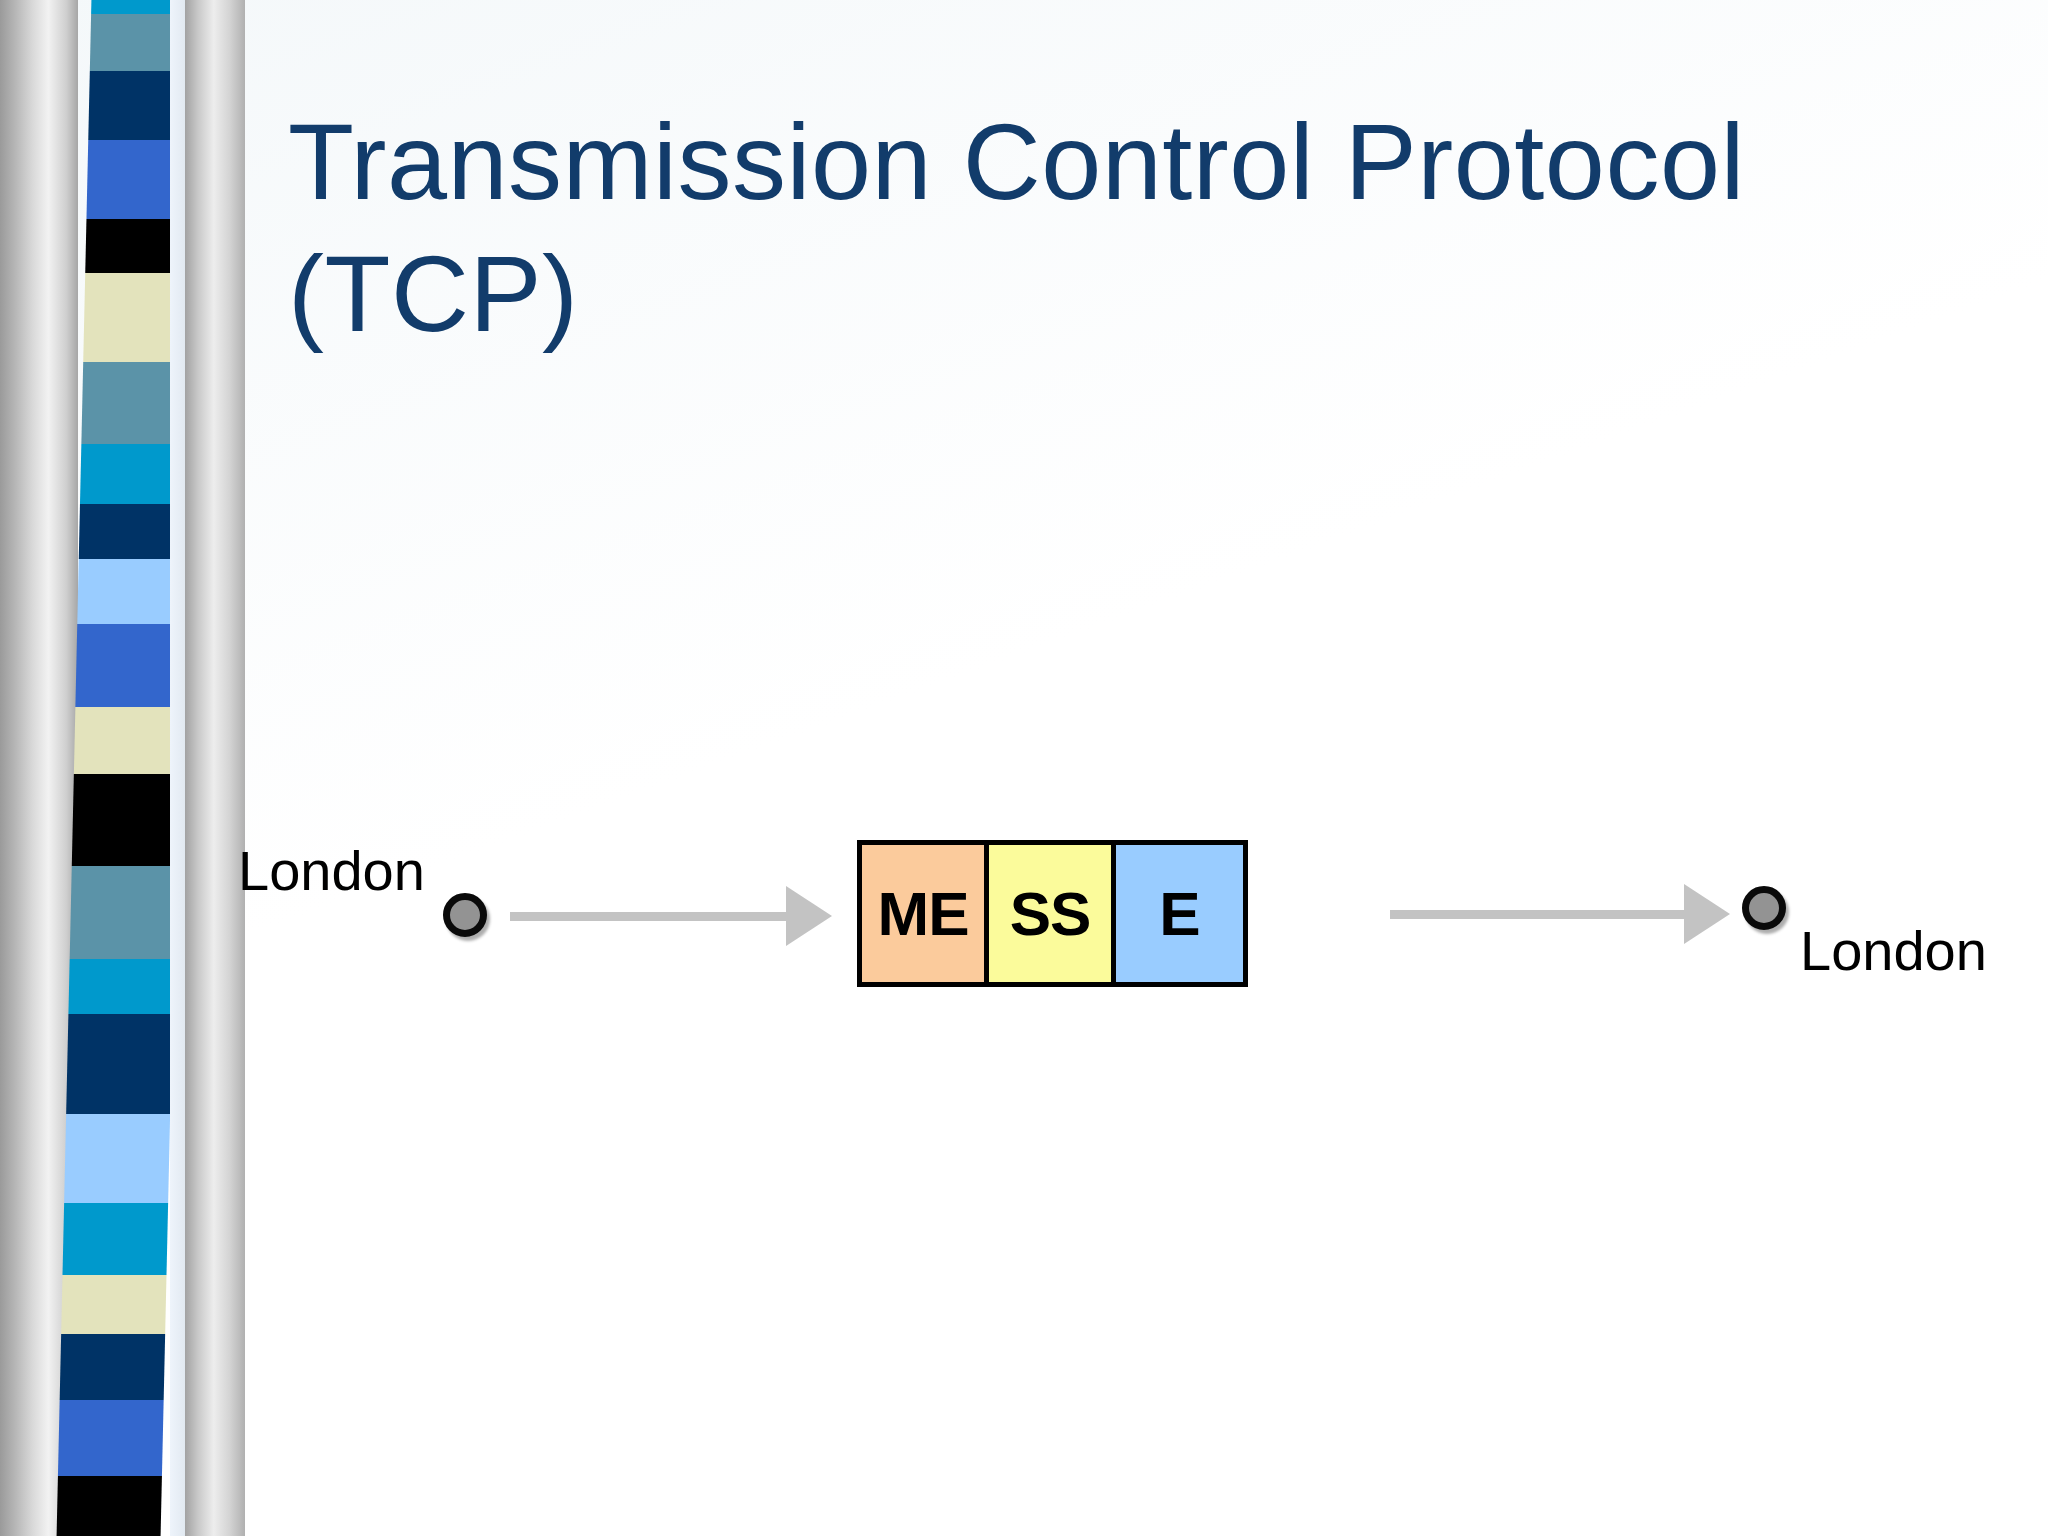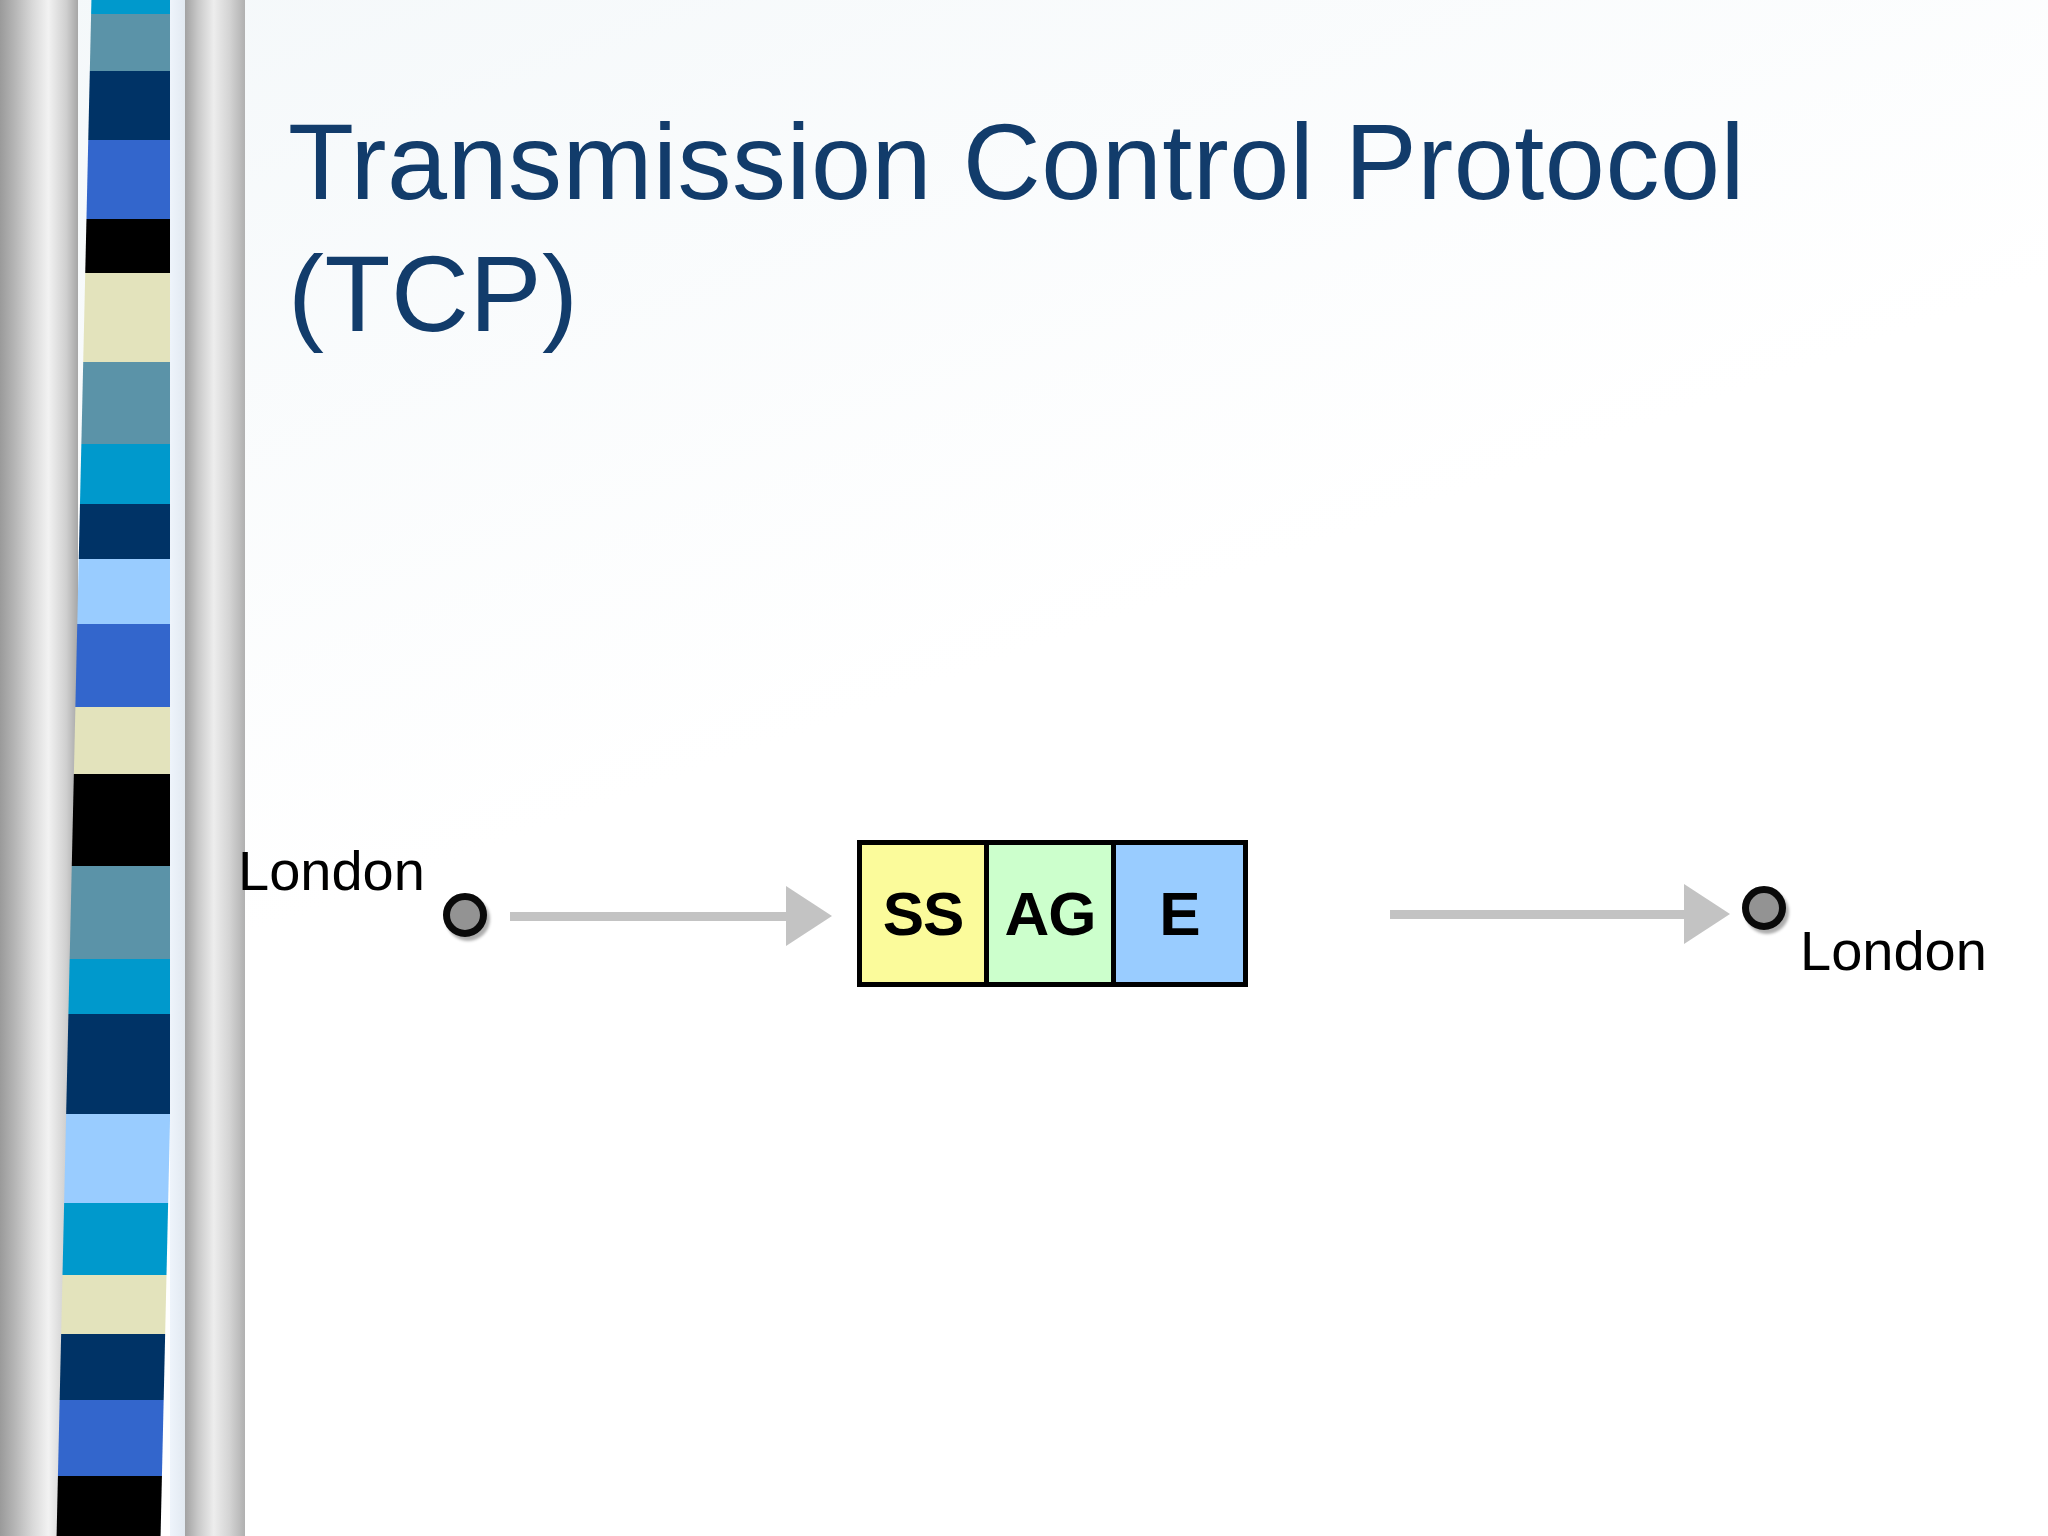--- a/index.html
+++ b/index.html
@@ -194,22 +194,22 @@
   <div id="diagram">
 
     <div class="node-label" id="label-london">London</div>
 
     <div class="node-dot" id="dot-london"></div>
 
     <div class="arrow-line" id="arrow1-line"></div>
     <div class="arrow-head" id="arrow1-head"></div>
 
     <div id="packet">
+        <div class="packet-seg" style="background: rgb(251, 203, 156);">ME</div>
         <div class="packet-seg" style="background: rgb(251, 251, 155);">SS</div>
-        <div class="packet-seg" style="background: rgb(204, 255, 204);">AG</div>
         <div class="packet-seg" style="background: rgb(153, 204, 255);">E</div>
       </div>
 
     <div class="arrow-line" id="arrow2-line"></div>
     <div class="arrow-head" id="arrow2-head"></div>
 
     <div class="node-dot" id="dot-beijing"></div>
 
     <div class="node-label" id="label-beijing">London</div>
 

